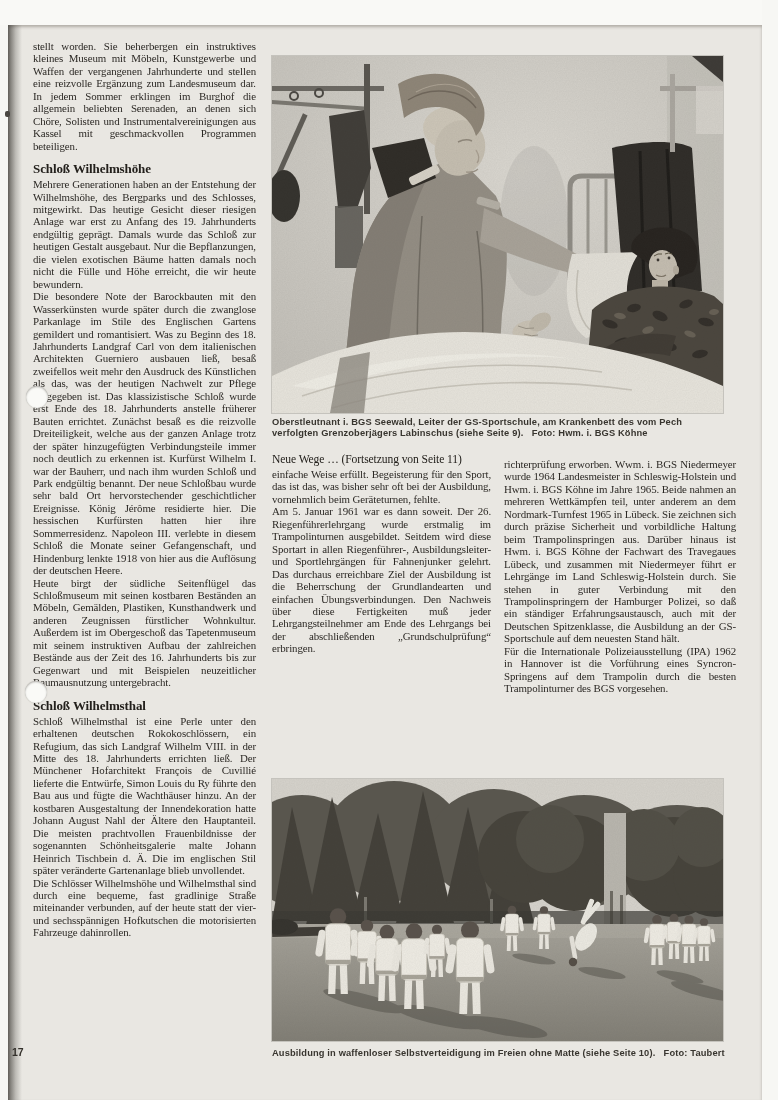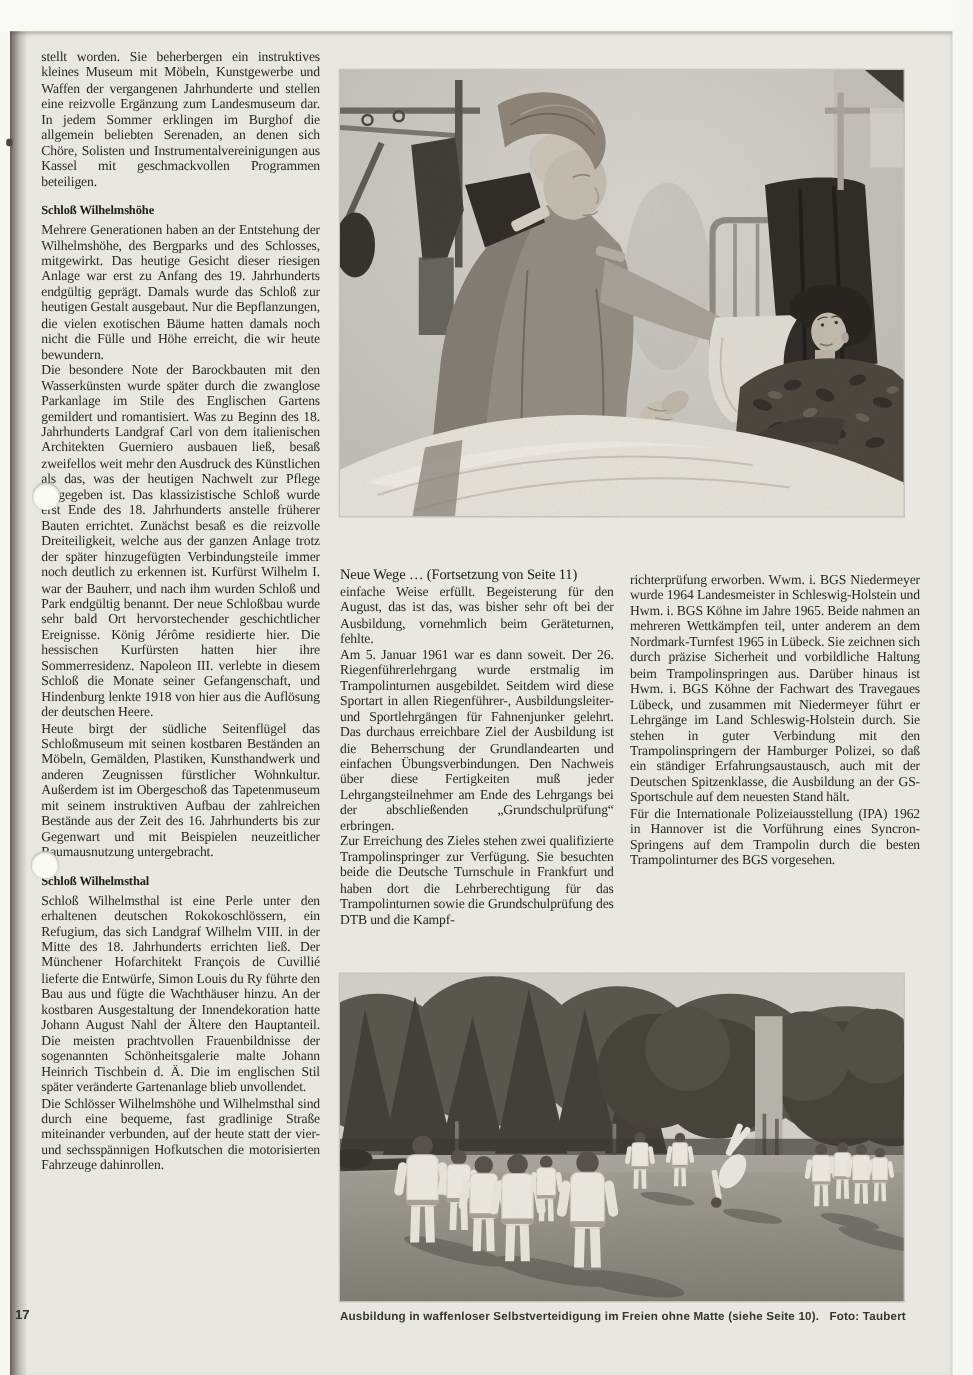--- a/index.html
+++ b/index.html
@@ -8,21 +8,21 @@
          box-shadow:inset 0 2px 3px rgba(110,105,95,.45);}
   .binding{position:absolute;left:8px;top:25px;width:14px;height:1075px;
            background:linear-gradient(to right,rgba(60,57,52,.75),rgba(60,57,52,.25) 55%,rgba(60,57,52,0));}
   .binding-mark{position:absolute;left:5px;top:111px;width:5px;height:6px;background:#4a4742;border-radius:2px;}
   .right-strip{position:absolute;right:0;top:0;width:16px;height:1100px;background:#f7f7f4;}
   .top-strip{position:absolute;left:0;top:0;width:778px;height:25px;background:#f9f9f6;}
 
   .col{position:absolute;color:#2b2824;font-size:10.9px;line-height:12.45px;text-align:justify;
        letter-spacing:-0.1px;hyphens:auto;overflow-wrap:break-word;}
   .col p{margin:0;}
-  .col-heading{font-size:10px;line-height:13px;margin:10px 0 3px 0;font-weight:bold;color:#23201c;}
+  .col-heading{font-size:13px;line-height:13px;margin:10px 0 3px 0;font-weight:bold;color:#23201c;}
   .article-heading{font-size:11.6px;line-height:13px;margin:0 0 2px 0;font-weight:normal;color:#23201c;}
 
   .col-left{left:33px;top:40px;width:223px;}
   .col-middle{left:272px;top:453px;width:219px;}
   .col-right{left:504px;top:458px;width:232px;}
 
   .photo{position:absolute;background:#cfccc5;box-shadow:0 0 0 1px rgba(90,86,78,.25);}
   .top-photo{left:272px;top:56px;width:451px;height:357px;}
   .bottom-photo{left:272px;top:779px;width:451px;height:262px;}
   .photo svg{display:block;}
@@ -162,26 +162,26 @@
         <g>
           <path d="M0,357 L0,320 C70,286 152,270 234,278 C322,286 392,302 451,330 L451,357 Z" fill="#e7e4dc"></path>
           <path d="M20,330 C110,298 220,290 310,304 C250,296 140,302 48,334 Z" fill="#f0ede5" opacity="0.9"></path>
           <path d="M30,340 C120,310 230,302 330,316 M60,352 C150,326 260,320 360,334" stroke="#c8c4ba" stroke-width="1.6" fill="none"></path>
           <path d="M58,357 L68,302 L98,296 L92,357 Z" fill="#8f8a81" opacity="0.8"></path>
         </g>
         <rect width="451" height="357" filter="url(#grain1)"></rect>
       </g>
     </svg>
   </div>
+  <div class="caption top-caption">Oberstleutnant i. BGS Seewald, Leiter der GS-Sportschule, am Krankenbett des vom Pech verfolgten Grenzoberjägers Labinschus (siehe Seite 9).   Foto: Hwm. i. BGS Köhne</div>
 
   <div class="col col-middle">
     <h3 class="article-heading">Neue Wege … (Fortsetzung von Seite 11)</h3>
-    <p>einfache Weise erfüllt. Begeisterung für den August, das ist das, was bisher sehr oft bei der Ausbildung, vornehmlich beim Geräteturnen, fehlte.</p>
+    <p>einfache Weise erfüllt. Begeisterung für den Sport, das ist das, was bisher sehr oft bei der Ausbildung, vornehmlich beim Geräteturnen, fehlte.</p>
     <p>Am 5. Januar 1961 war es dann soweit. Der 26. Riegenführerlehrgang wurde erstmalig im Trampolinturnen ausgebildet. Seitdem wird diese Sportart in allen Riegenführer-, Ausbildungsleiter- und Sportlehrgängen für Fahnenjunker gelehrt. Das durchaus erreichbare Ziel der Ausbildung ist die Beherrschung der Grundlandearten und einfachen Übungsverbindungen. Den Nachweis über diese Fertigkeiten muß jeder Lehrgangsteilnehmer am Ende des Lehrgangs bei der abschließenden „Grundschulprüfung“ erbringen.</p>
-    <p>Zur Erreichung des Zieles stehen zwei qualifizierte Trampolinspringer zur Verfügung. Sie besuchten beide die Deutsche Turnschule in Frankfurt und haben dort die Lehrberechtigung für das Trampolinturnen sowie die Grundschulprüfung des DTB und die Kampf-</p>
   </div>
   <div class="col col-right">
     <p>richterprüfung erworben. Wwm. i. BGS Niedermeyer wurde 1964 Landesmeister in Schleswig-Holstein und Hwm. i. BGS Köhne im Jahre 1965. Beide nahmen an mehreren Wettkämpfen teil, unter anderem an dem Nordmark-Turnfest 1965 in Lübeck. Sie zeichnen sich durch präzise Sicherheit und vorbildliche Haltung beim Trampolinspringen aus. Darüber hinaus ist Hwm. i. BGS Köhne der Fachwart des Travegaues Lübeck, und zusammen mit Niedermeyer führt er Lehrgänge im Land Schleswig-Holstein durch. Sie stehen in guter Verbindung mit den Trampolinspringern der Hamburger Polizei, so daß ein ständiger Erfahrungsaustausch, auch mit der Deutschen Spitzenklasse, die Ausbildung an der GS-Sportschule auf dem neuesten Stand hält.</p>
     <p>Für die Internationale Polizeiausstellung (IPA) 1962 in Hannover ist die Vorführung eines Syncron-Springens auf dem Trampolin durch die besten Trampolinturner des BGS vorgesehen.</p>
   </div>
 
   <div class="photo bottom-photo">
     <svg width="451" height="262" viewBox="0 0 451 262" xmlns="http://www.w3.org/2000/svg">
       <defs>
         <linearGradient id="groundGrad" x1="0" y1="0" x2="0" y2="1">

